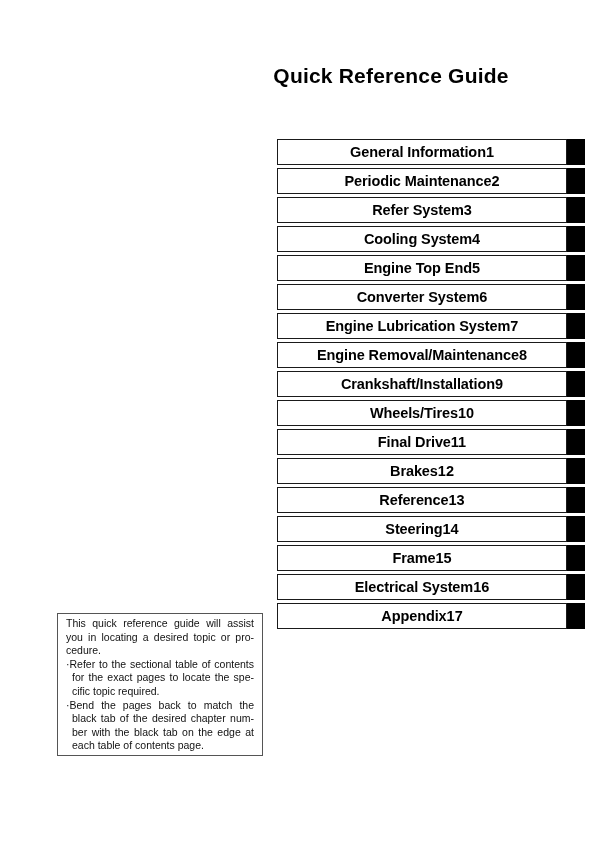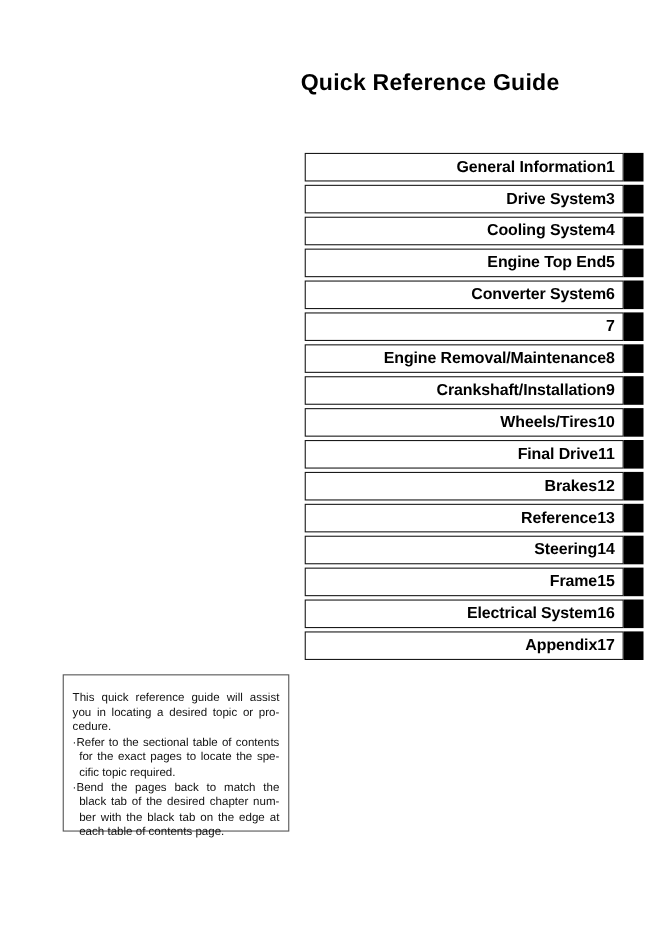--- a/index.html
+++ b/index.html
@@ -52,21 +52,21 @@
     display: flex;
     align-items: stretch;
   }
 
   .chapter-box {
     flex: 1 1 auto;
     border: 1.4px solid #1a1a1a;
     background: #ffffff;
     display: flex;
     align-items: center;
-    justify-content: flex-end;
+    justify-content: center;
     padding: 0 6px 0 7px;
     box-sizing: border-box;
     height: 100%;
   }
 
   .chapter-name {
     font-size: 14.5px;
     font-weight: bold;
     color: #000000;
     line-height: 1;
@@ -92,21 +92,21 @@
   
   .note-box {
     position: absolute;
     left: 57px;
     top: 613px;
     width: 206px;
     height: 143px;
     border: 1px solid #555555;
     background: #ffffff;
     box-sizing: border-box;
-    padding: 14px 8px 6px 8px;
+    padding: 3px 8px 6px 8px;
   }
 
   .note-para {
     font-size: 10.5px;
     color: #111111;
     line-height: 13.6px;
     text-align: justify;
     margin: 0;
     hyphens: manual;
   }
@@ -137,21 +137,28 @@
 
   <div class="chapter-row">
         <div class="chapter-box">
           <span class="chapter-name">General Information</span>
           <span class="chapter-number">1</span>
         </div>
         <div class="chapter-tab"></div>
       </div>
       <div class="chapter-row">
         <div class="chapter-box">
-          <span class="chapter-name">Drive System</span>
+          <span class="chapter-name">Periodic Maintenance</span>
+          <span class="chapter-number">2</span>
+        </div>
+        <div class="chapter-tab"></div>
+      </div>
+      <div class="chapter-row">
+        <div class="chapter-box">
+          <span class="chapter-name">Refer System</span>
           <span class="chapter-number">3</span>
         </div>
         <div class="chapter-tab"></div>
       </div>
       <div class="chapter-row">
         <div class="chapter-box">
           <span class="chapter-name">Cooling System</span>
           <span class="chapter-number">4</span>
         </div>
         <div class="chapter-tab"></div>
@@ -165,20 +172,21 @@
       </div>
       <div class="chapter-row">
         <div class="chapter-box">
           <span class="chapter-name">Converter System</span>
           <span class="chapter-number">6</span>
         </div>
         <div class="chapter-tab"></div>
       </div>
       <div class="chapter-row">
         <div class="chapter-box">
+          <span class="chapter-name">Engine Lubrication System</span>
           <span class="chapter-number">7</span>
         </div>
         <div class="chapter-tab"></div>
       </div>
       <div class="chapter-row">
         <div class="chapter-box">
           <span class="chapter-name">Engine Removal/Maintenance</span>
           <span class="chapter-number">8</span>
         </div>
         <div class="chapter-tab"></div>

